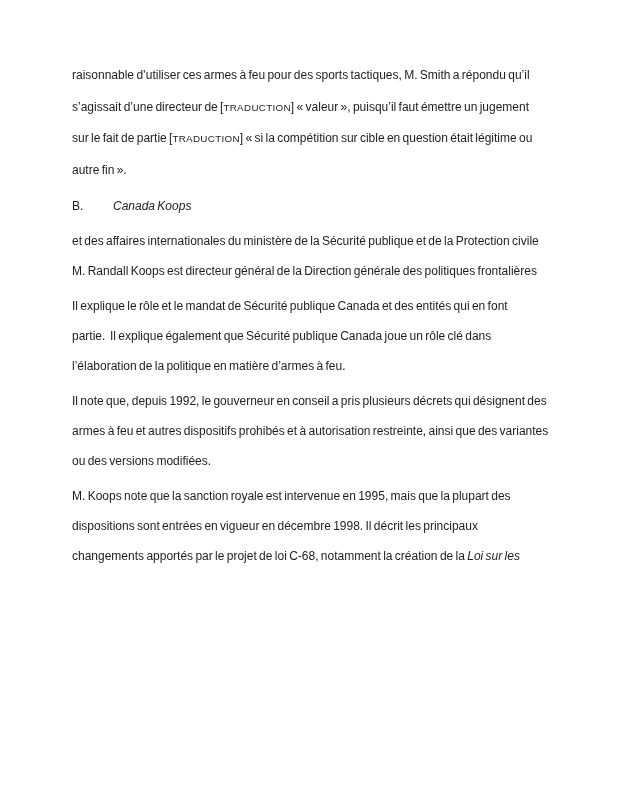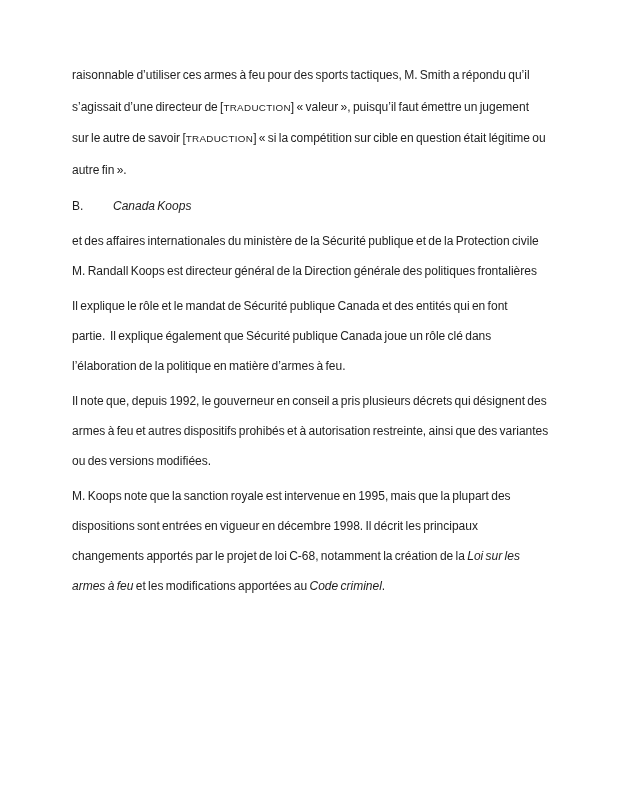--- a/index.html
+++ b/index.html
@@ -30,21 +30,21 @@
   .heading-title { font-style: italic; }
 </style>
 </head>
 <body>
 
 <div class="page" style="background: rgb(255, 255, 255);">
   <div class="doc" id="doc" style="color: rgb(29, 29, 29);">
       <div class="block loose">
         <div class="line"><span class="seg-plain">raisonnable d’utiliser ces armes à feu pour des sports tactiques, M. Smith a répondu qu’il</span></div>
         <div class="line"><span class="seg-plain">s’agissait d’une directeur de [</span><span class="seg-smallcaps">TRADUCTION</span><span class="seg-plain">] « valeur », puisqu’il faut émettre un jugement</span></div>
-        <div class="line"><span class="seg-plain">sur le autre de savoir [</span><span class="seg-smallcaps">TRADUCTION</span><span class="seg-plain">] « si la compétition sur cible en question était légitime ou</span></div>
+        <div class="line"><span class="seg-plain">sur le fait de partie [</span><span class="seg-smallcaps">TRADUCTION</span><span class="seg-plain">] « si la compétition sur cible en question était légitime ou</span></div>
         <div class="line"><span class="seg-plain">autre fin ».</span></div>
       </div>
       <div class="block">
         <div class="line"><span class="heading-label">B.</span><span class="heading-title">Canada Koops</span></div>
       </div>
       <div class="block">
         <div class="line"><span class="seg-plain">et des affaires internationales du ministère de la Sécurité publique et de la Protection civile</span></div>
         <div class="line"><span class="seg-plain">M. Randall Koops est directeur général de la Direction générale des politiques frontalières</span></div>
       </div>
       <div class="block">
@@ -54,16 +54,15 @@
       </div>
       <div class="block">
         <div class="line"><span class="seg-plain">Il note que, depuis 1992, le gouverneur en conseil a pris plusieurs décrets qui désignent des</span></div>
         <div class="line"><span class="seg-plain">armes à feu et autres dispositifs prohibés et à autorisation restreinte, ainsi que des variantes</span></div>
         <div class="line"><span class="seg-plain">ou des versions modifiées.</span></div>
       </div>
       <div class="block">
         <div class="line"><span class="seg-plain">M. Koops note que la sanction royale est intervenue en 1995, mais que la plupart des</span></div>
         <div class="line"><span class="seg-plain">dispositions sont entrées en vigueur en décembre 1998. Il décrit les principaux</span></div>
         <div class="line"><span class="seg-plain">changements apportés par le projet de loi C-68, notamment la création de la </span><span class="seg-italic">Loi sur les</span></div>
-        <div class="line"><span class="seg-italic">armes à feu</span><span class="seg-plain"> et les modifications apportées au </span><span class="seg-italic">Code criminel</span><span class="seg-plain">.</span></div>
       </div>
     </div>
 </div>
 
 </body></html>

